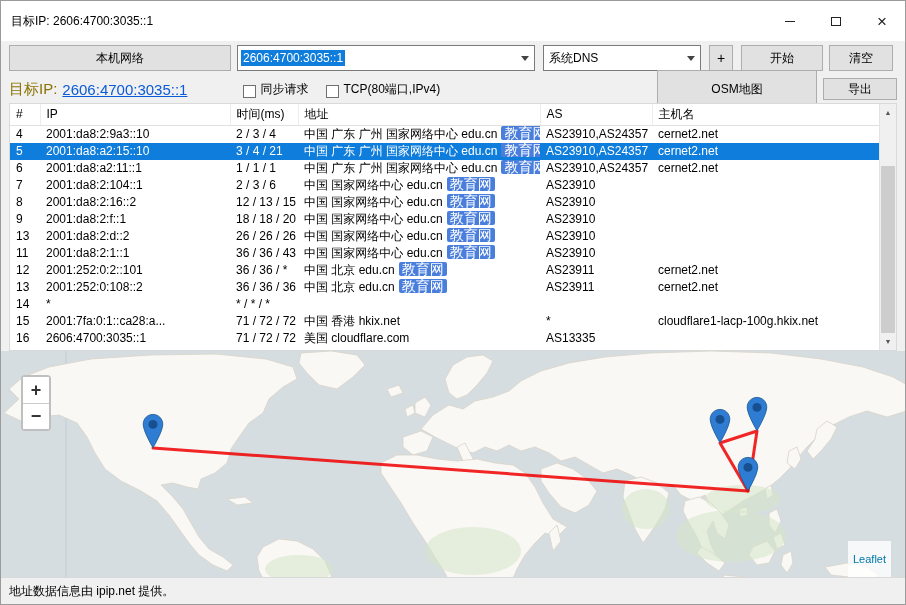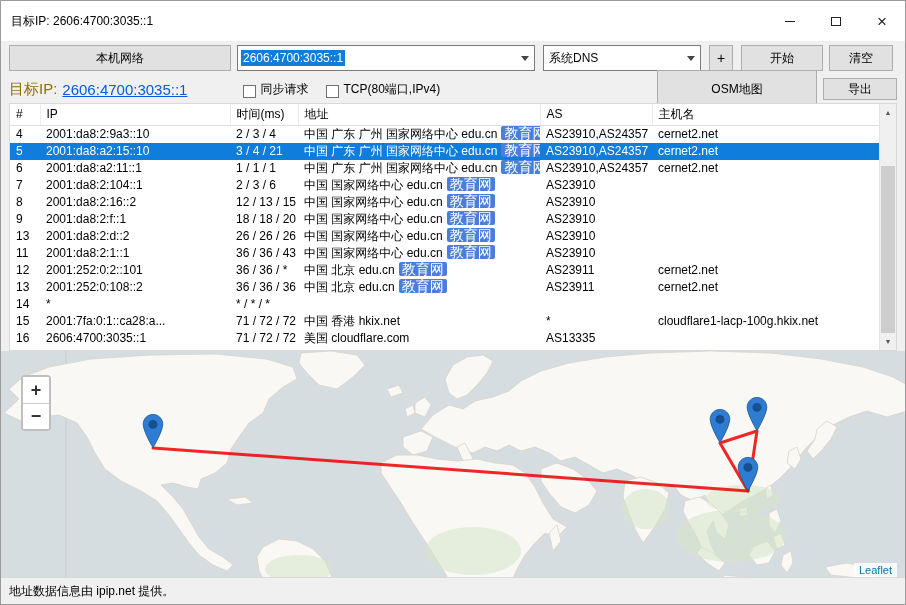--- a/index.html
+++ b/index.html
@@ -56,21 +56,21 @@
   .sb-btn{height:17px;display:flex;align-items:center;justify-content:center;font-size:7px;color:#555}
   .sb-down{position:absolute;bottom:0;left:0;right:0}
   .sb-thumb{position:absolute;left:1px;right:1px;top:62px;bottom:17px;background:#cdcdcd}
 
   
   .map{flex:1;position:relative;background:#d6dde1;overflow:hidden;color:var(--marker,#2e7dd3)}
   .map svg{position:absolute;left:0;top:0}
   .zoomctrl{position:absolute;left:20px;top:24px;width:30px;border:2px solid rgba(0,0,0,.25);border-radius:4px;background:#fff;z-index:5}
   .zoombtn{width:26px;height:26px;display:flex;align-items:center;justify-content:center;font-size:18px;font-weight:bold;color:#333;background:#fff}
   .zoombtn + .zoombtn{border-top:1px solid #ccc}
-  .attribution{position:absolute;right:8px;bottom:0;background:rgba(255,255,255,.78);font-size:11px;padding:1px 5px;color:#0078A8;z-index:5}
+  .attribution{position:absolute;right:14px;bottom:0;background:rgba(255,255,255,.78);font-size:11px;padding:12px 5px;color:#0078A8;z-index:5}
 
   
   .statusbar{height:27px;flex:0 0 auto;border-top:1px solid #d9d9d9;display:flex;align-items:center;padding-left:8px;font-size:12px;background:#f0f0f0;color:#000}
 
   .land{fill:#f9f8f4;stroke:#d8d3c8;stroke-width:0.8}
   .veg{fill:#d5e6c8;opacity:.55}
   .seam{stroke:#c6cace;stroke-width:1}
 </style>
 </head>
 <body>

